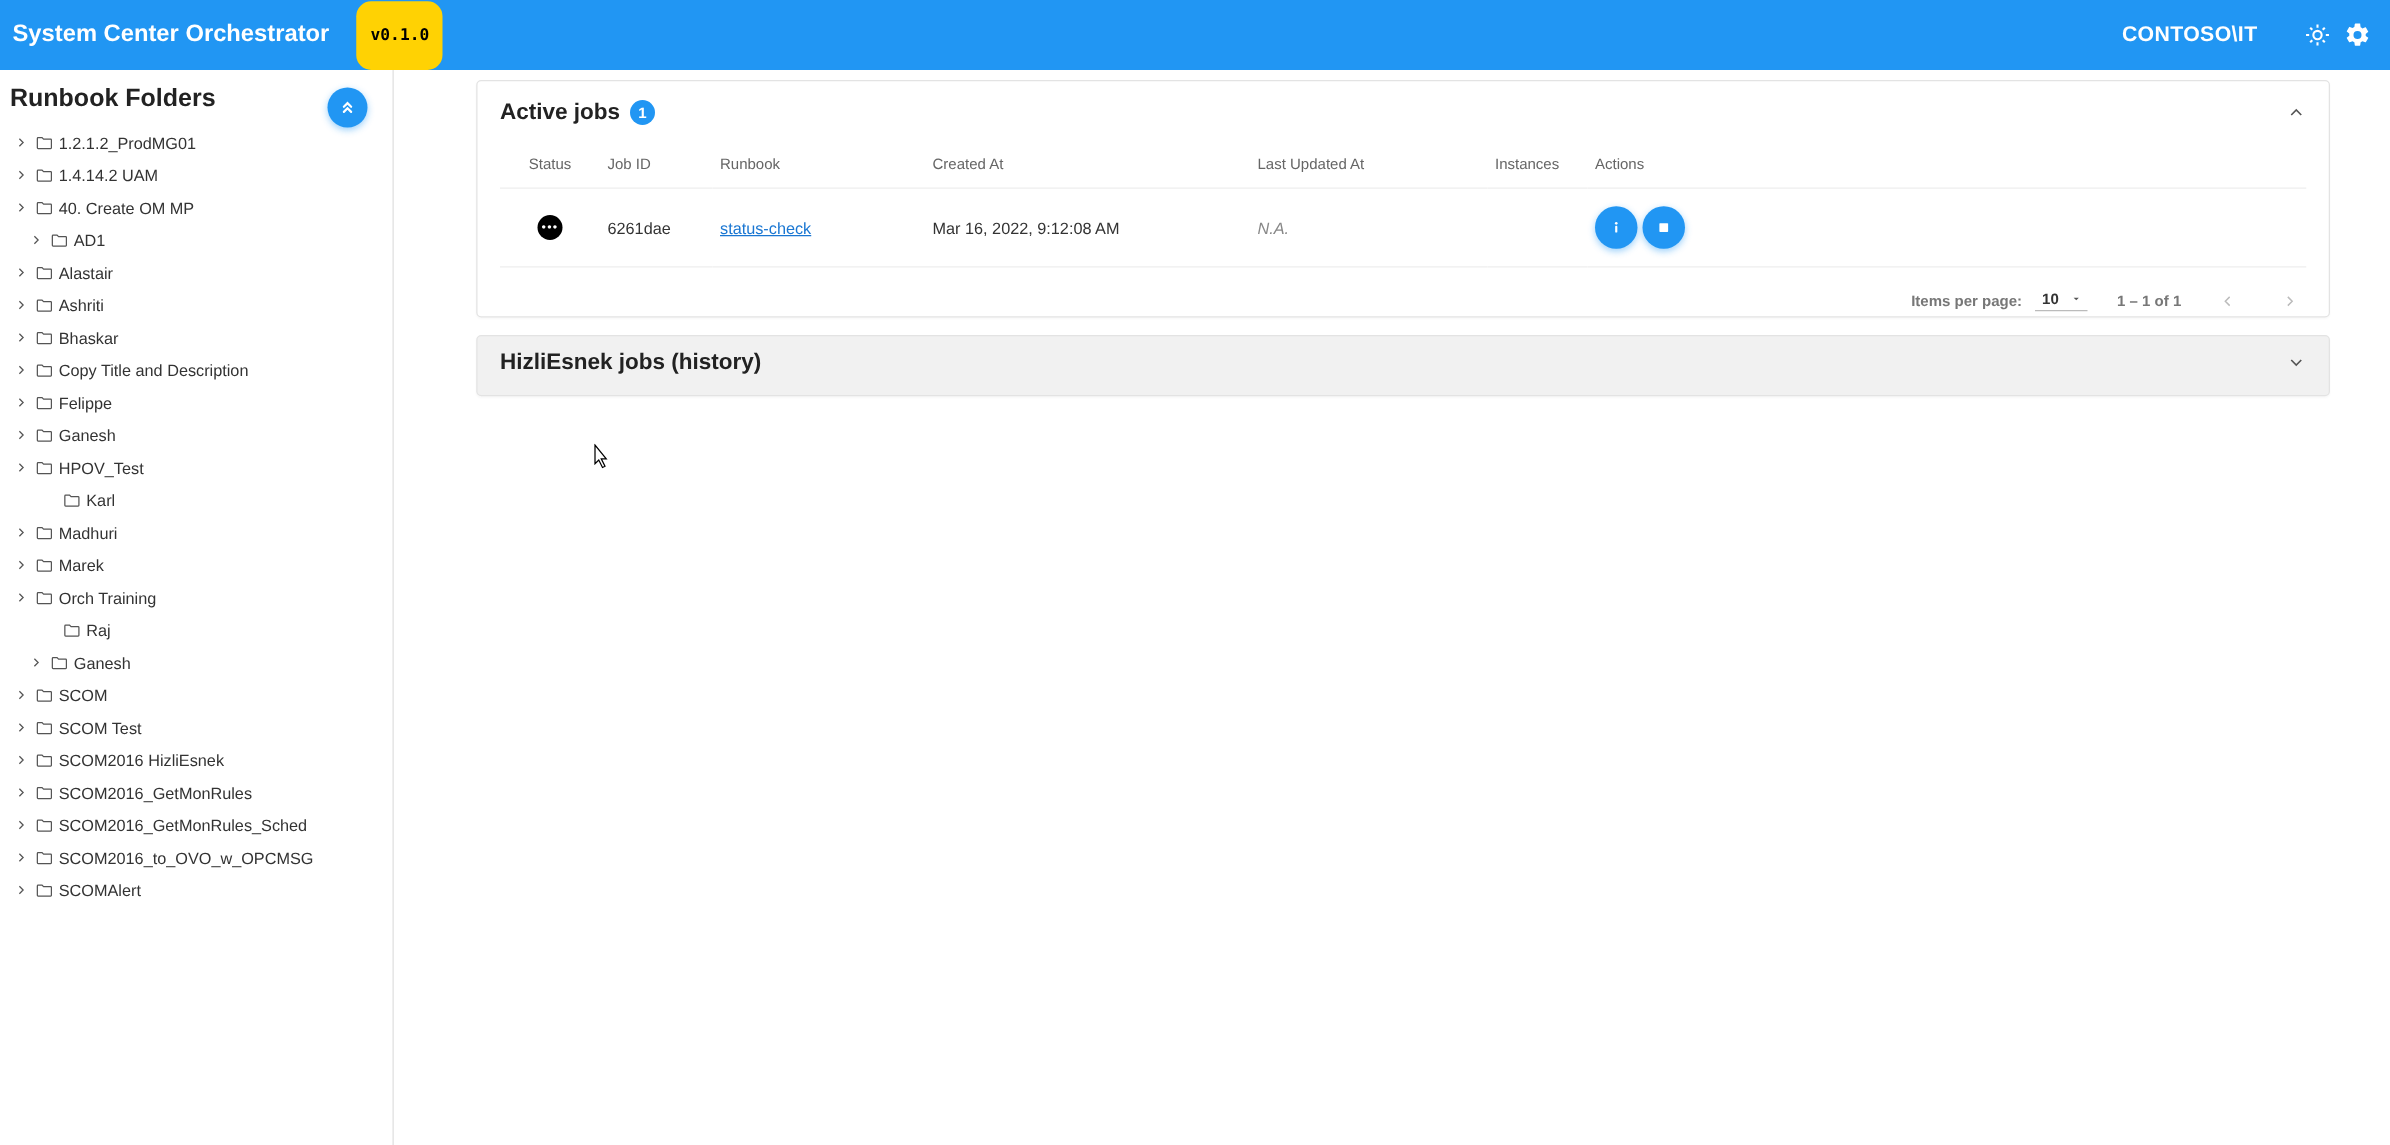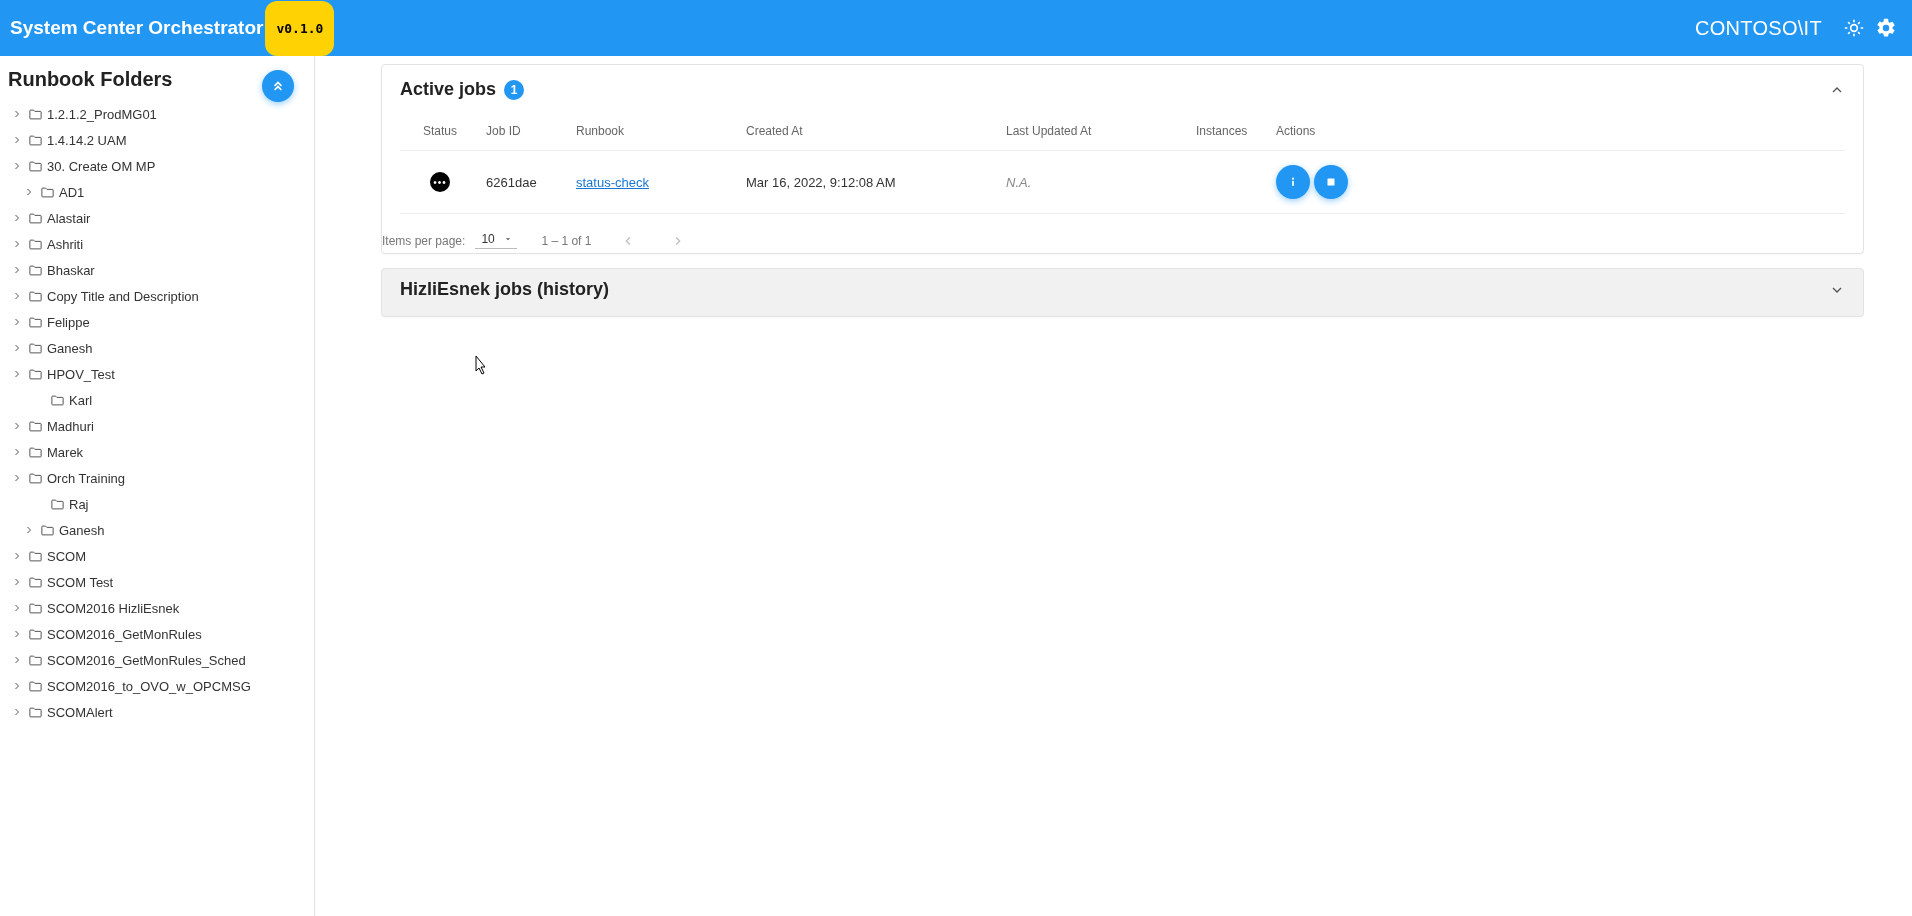--- a/index.html
+++ b/index.html
@@ -8,32 +8,32 @@
 
   
   .header {
     height: 56px;
     background: #2196f3;
     display: flex;
     align-items: center;
     padding: 0 10px;
     color: #fff;
   }
-  .header-title { font-weight: 600; font-size: 19px; margin-right: 2px; }
+  .header-title { font-weight: 600; font-size: 19px; margin-right: 22px; }
   .version-chip {
     background: #FFD203;
     color: #000;
     font-family: Consolas, monospace;
     font-size: 13px;
     font-weight: 600;
     padding: 20px 11px;
     border-radius: 12px;
   }
   .header-spacer { flex: 1; }
-  .header-user { font-weight: 400; font-size: 20px; margin-right: 16px; letter-spacing: 0.3px; }
+  .header-user { font-weight: 700; font-size: 17px; margin-right: 32px; letter-spacing: 0.3px; }
   .header-icon { width: 24px; height: 24px; display: inline-flex; align-items: center; justify-content: center; margin: 0 4px; cursor: pointer; }
 
   
   .layout { display: flex; height: calc(100% - 56px); }
 
   
   .sidebar {
     width: 315px;
     border-right: 1px solid #e0e0e0;
     position: relative;
@@ -165,25 +165,26 @@
     display: inline-flex;
     align-items: center;
     justify-content: center;
     cursor: pointer;
     box-shadow: 0 2px 6px rgba(33,150,243,0.45);
   }
 
   .paginator {
     display: flex;
     align-items: center;
-    justify-content: flex-start;
+    justify-content: flex-end;
     gap: 24px;
     padding: 6px 18px 4px 0;
     font-size: 12px;
     color: #777;
+    font-weight: bold;
   }
   .paginator .pp-label { margin-right: -14px; }
   .paginator .pp-select {
     display: flex;
     align-items: center;
     gap: 6px;
     border-bottom: 1px solid #bbb;
     padding: 0 4px 2px 6px;
     color: #333;
     cursor: pointer;
@@ -259,21 +260,21 @@
           <span class="chev">
             <svg width="12" height="12" viewBox="0 0 24 24" fill="none" stroke="#555" stroke-width="2">
               <polyline points="9 18 15 12 9 6"></polyline>
             </svg>
           </span>
           <span class="folder">
             <svg width="15" height="15" viewBox="0 0 24 24" fill="none" stroke="#555" stroke-width="1.6">
               <path d="M3 6a1 1 0 0 1 1-1h5l2 2h9a1 1 0 0 1 1 1v10a1 1 0 0 1-1 1H4a1 1 0 0 1-1-1Z"></path>
             </svg>
           </span>
-          <span>30. Create OM MP</span>
+          <span>40. Create OM MP</span>
         </div>
         <div class="tree-item nest1">
           <span class="chev">
             <svg width="12" height="12" viewBox="0 0 24 24" fill="none" stroke="#555" stroke-width="2">
               <polyline points="9 18 15 12 9 6"></polyline>
             </svg>
           </span>
           <span class="folder">
             <svg width="15" height="15" viewBox="0 0 24 24" fill="none" stroke="#555" stroke-width="1.6">
               <path d="M3 6a1 1 0 0 1 1-1h5l2 2h9a1 1 0 0 1 1 1v10a1 1 0 0 1-1 1H4a1 1 0 0 1-1-1Z"></path>

